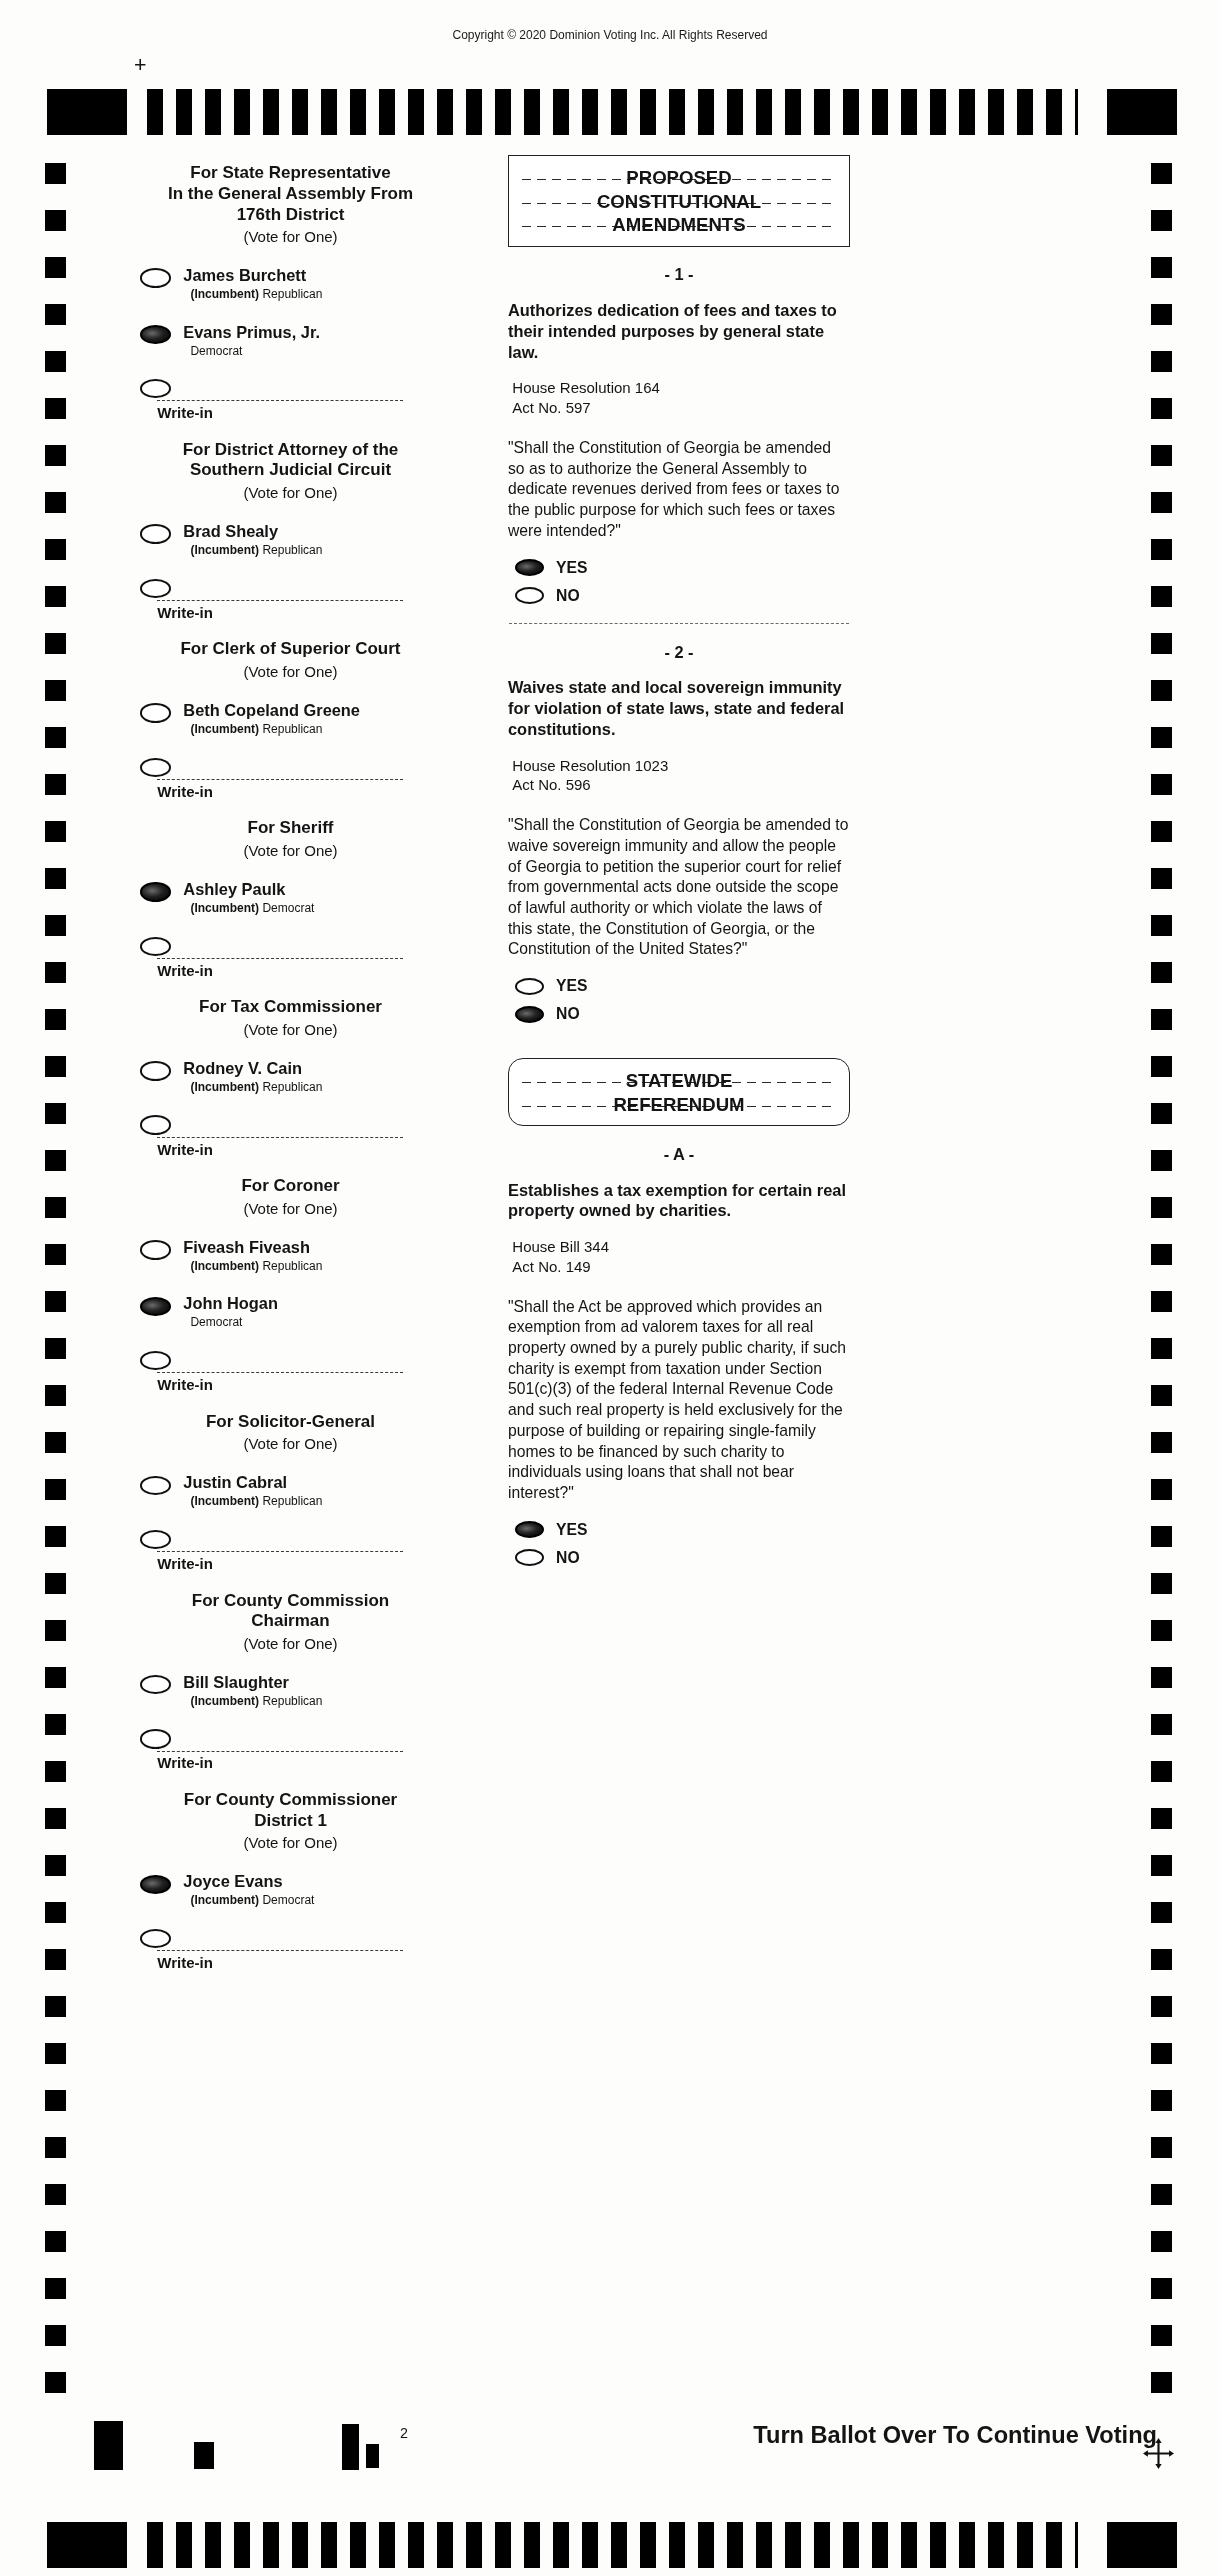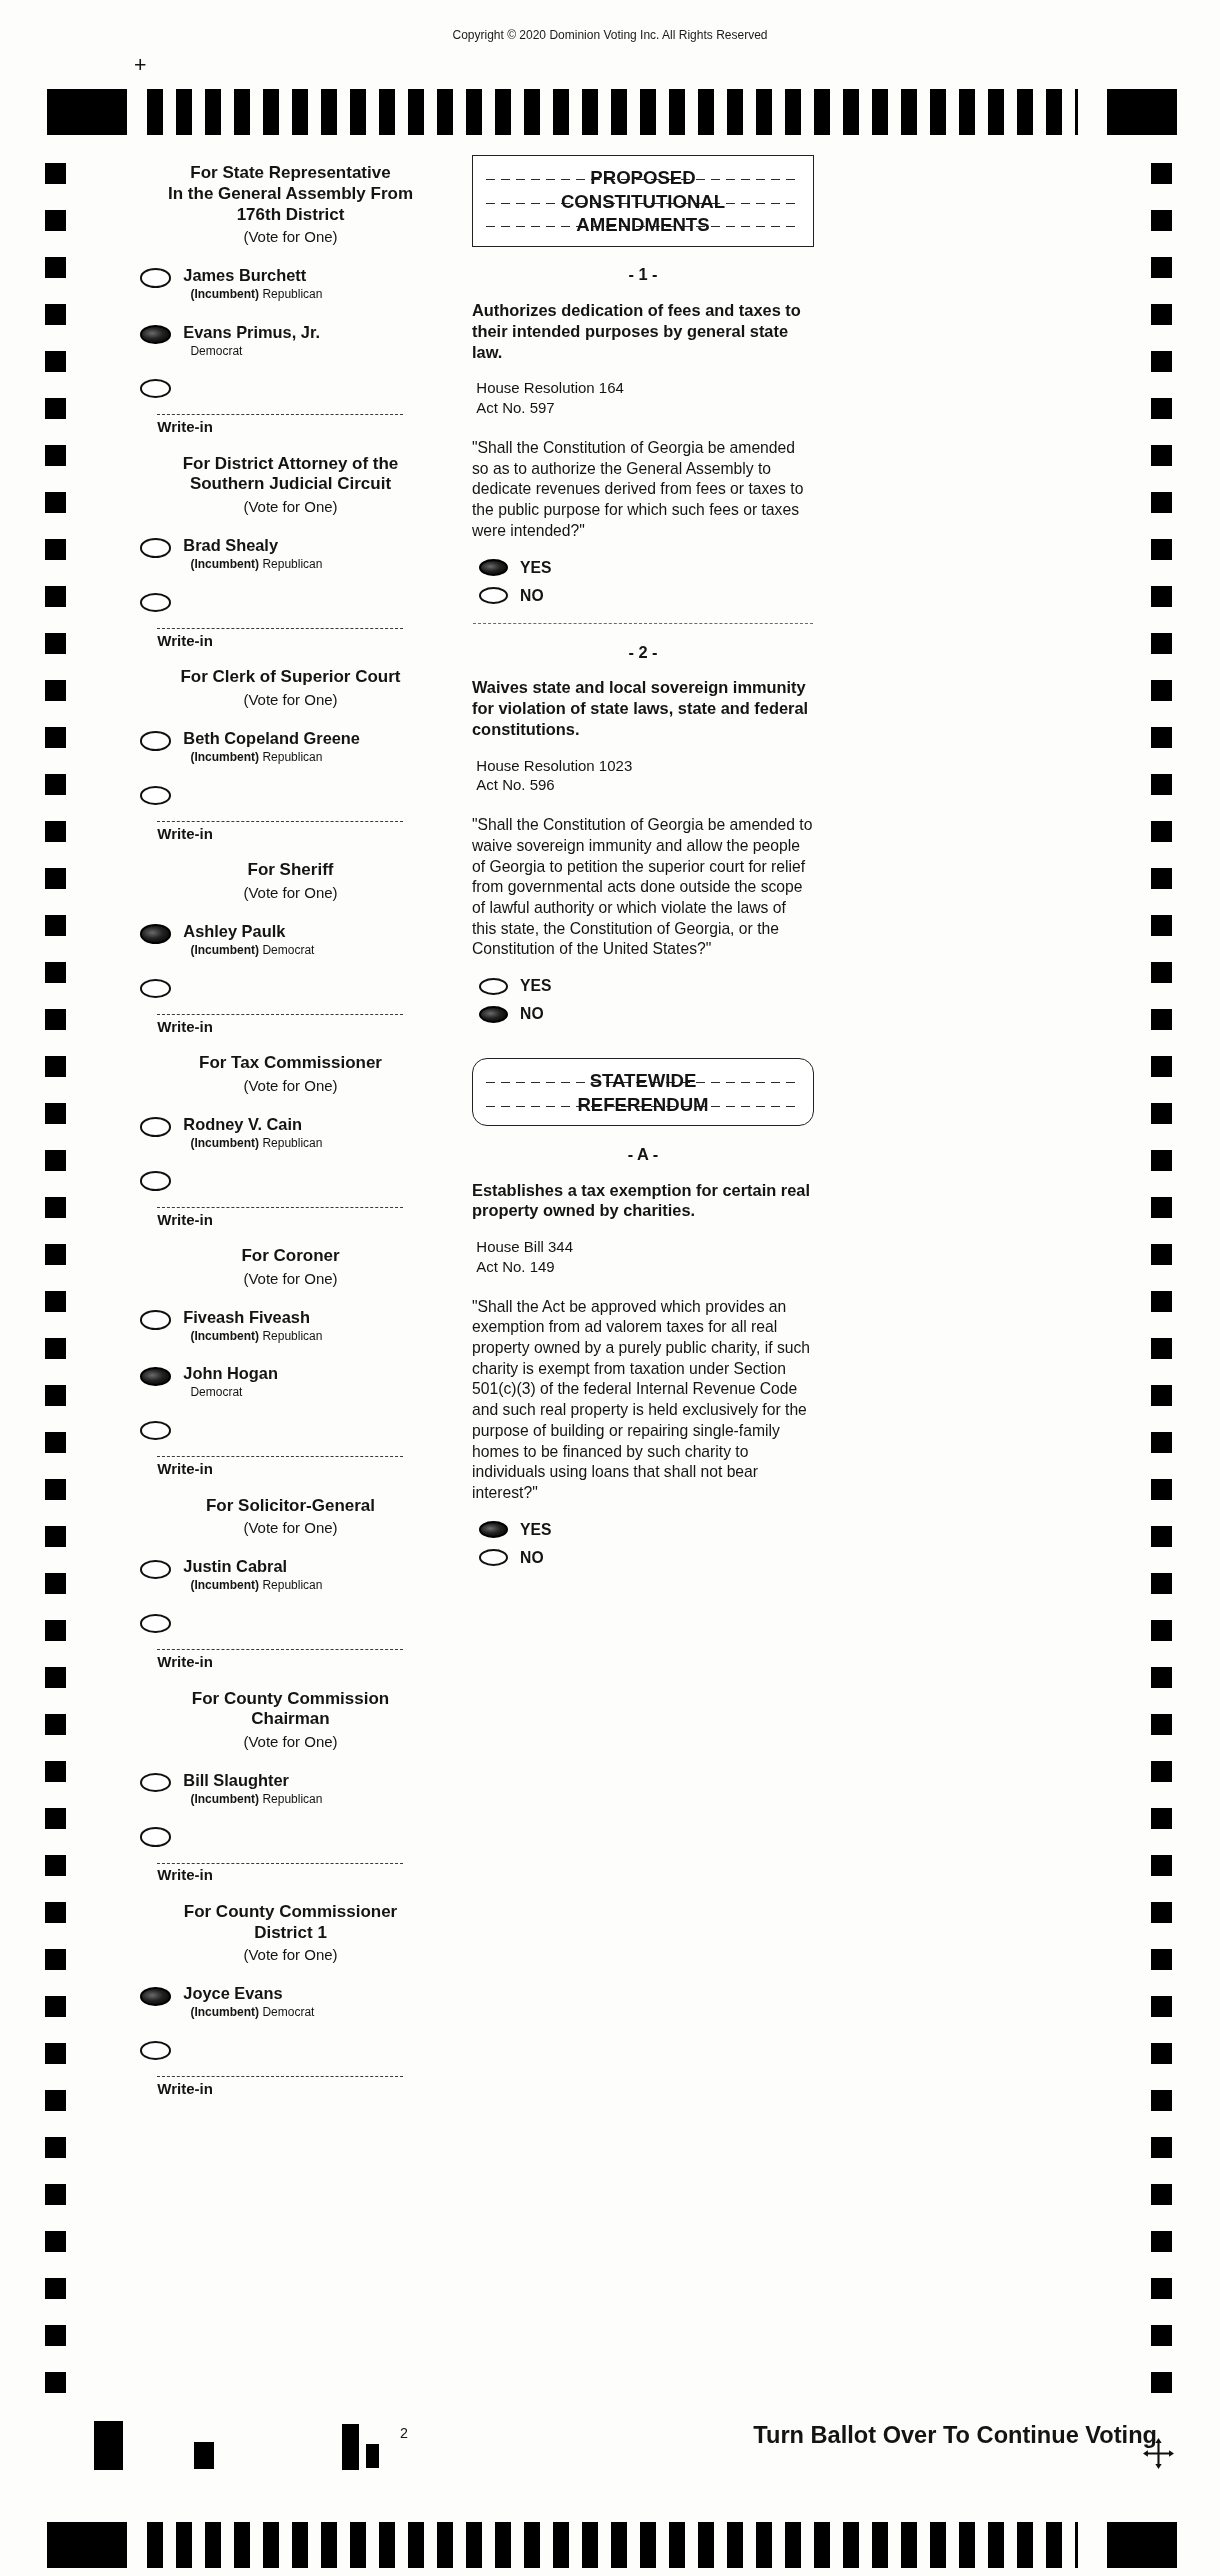--- a/index.html
+++ b/index.html
@@ -17,38 +17,38 @@
   .trow.top { top:89px; } .trow.bottom { top:2522px; }
   .trow .block-l { position:absolute; left:47px; top:0; width:80px; height:46px; background:#000; }
   .trow .block-r { position:absolute; left:1107px; top:0; width:70px; height:46px; background:#000; }
   .trow .bars { position:absolute; left:147px; width:931px; top:0; height:46px;
     background:repeating-linear-gradient(to right, #000 0 15.7px, transparent 15.7px 29px); }
   .tcol { position:absolute; top:163px; width:21.4px; height:2232px;
     background:repeating-linear-gradient(to bottom, #000 0 21.4px, transparent 21.4px 47px); }
   .tcol.left { left:45px; } .tcol.right { left:1151px; }
 
   
-  .content { position:absolute; top:152px; left:136px; width:987px; display:flex; align-items:flex-start; }
+  .content { position:absolute; top:152px; left:136px; width:987px; display:flex; align-items:flex-start;gap:36px; }
   .col-left { width:309px; }
   .col-right { width:342px; margin-left:27px; }
 
   
   .contest { margin-bottom:18.6px; }
   .c-title { font-weight:bold; font-size:17px; line-height:1.21; text-align:center; white-space:pre-line; margin-top:11.4px; }
   .c-vote { font-size:15px; text-align:center; margin-top:2.9px; margin-bottom:5.7px; }
   .oval { display:inline-block; width:31px; height:19.3px; border:2.1px solid #101010; border-radius:50%; background:#fff; flex:none; }
   .oval.filled { background:radial-gradient(ellipse at 38% 42%, #6a6a6a 0%, #222 45%, #0a0a0a 80%); border-color:#000; }
   .cand { display:flex; margin:21.4px 0 0 4.3px; }
   .cand .oval { margin-top:2.1px; }
   .cand-info { margin-left:12px; }
   .cand-name { font-weight:bold; font-size:16.4px; line-height:1.15; }
   .cand-party { font-size:12px; margin-top:2.1px; padding-left:7.1px; }
   .cand-party .q { font-weight:bold; }
   .writein { margin:21.4px 0 0 4.3px; }
-  .writein .wl { margin-left:17px; margin-top:14px; width:246px; }
+  .writein .wl { margin-left:17px; margin-top:0; width:246px; }
   .wline { border-top:1.4px dashed #3a3a3a; width:100%; }
   .wlabel { font-weight:bold; font-size:15px; margin-top:2.9px; }
 
   
   .hbox { border:1.4px solid #222; background:#fff; padding:10px 5.7px 8.6px; margin-top:2.9px; }
   .hline { position:relative; font-weight:bold; font-size:18.6px; line-height:1.28; text-align:center;
     background-image:repeating-linear-gradient(to right, #2b2b2b 0 9.3px, transparent 9.3px 15px);
     background-size:96% 1.4px; background-position:50% 58%; background-repeat:no-repeat; }
   .m-number { font-weight:bold; font-size:16.4px; text-align:center; margin:18.6px 0 15.7px; }
   .m-summary { font-weight:bold; font-size:16.4px; line-height:1.27; }

